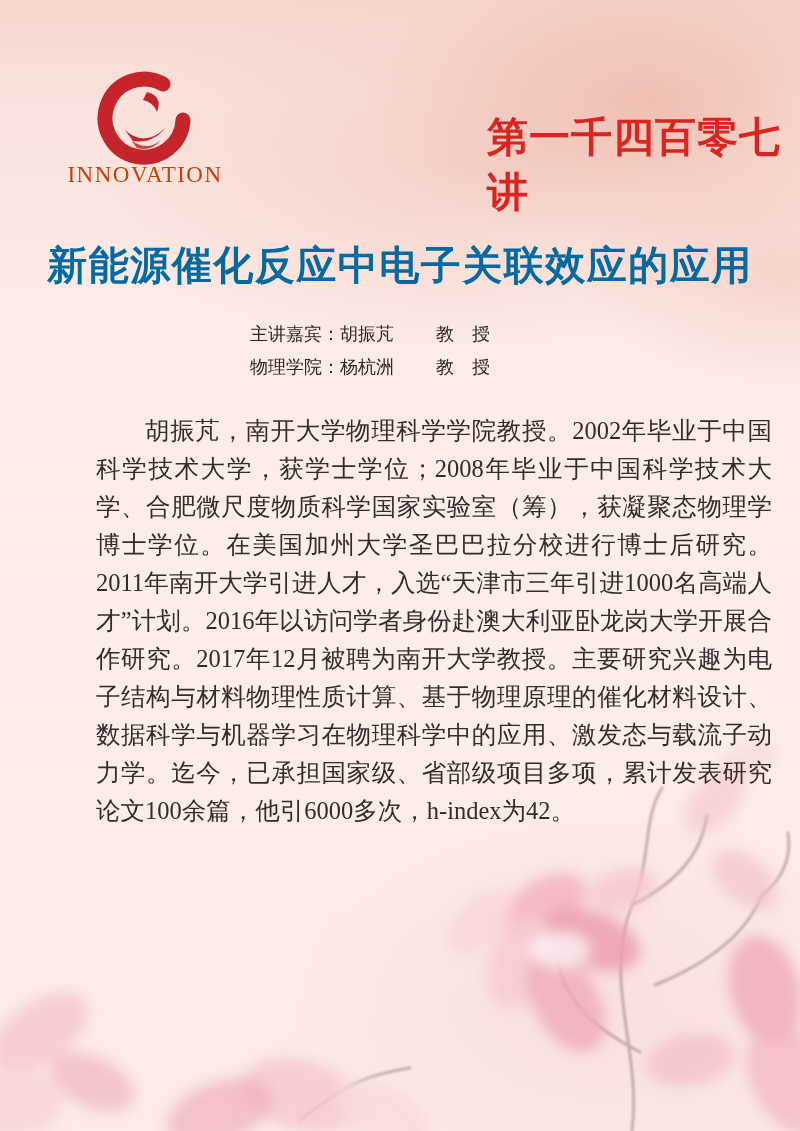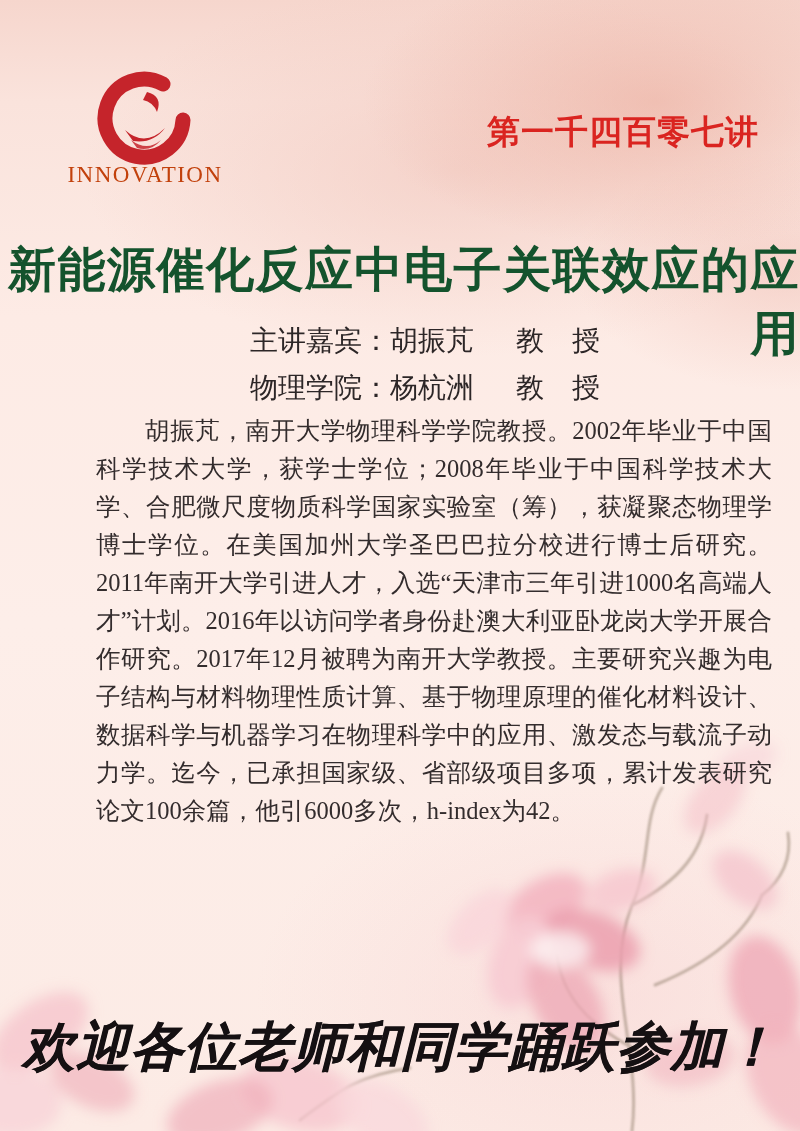--- a/index.html
+++ b/index.html
@@ -31,29 +31,29 @@
   }
   .forum-title{
     position:absolute;left:224px;top:82px;
     font-family:"Liberation Sans","DejaVu Sans",sans-serif;
     font-size:64px;font-weight:800;letter-spacing:3px;
     color:#d9201b;
   }
   .lecture-no{
     position:absolute;left:487px;top:110px;
     font-family:Liberation Serif, serif;
-    font-size:33px;font-weight:700;letter-spacing:1px;
+    font-size:41px;font-weight:700;letter-spacing:1px;
     color:#da2420;
   }
   .main-title{
     position:absolute;left:0;top:238px;width:100%;
-    text-align:right;font-size:48px;font-weight:600;
-    letter-spacing:1.5px;color:#14532d;
+    text-align:center;font-size:40px;font-weight:600;
+    letter-spacing:1.5px;color:#0369a1;
   }
-  .speakers{position:absolute;left:250px;top:322px;font-size:28px;color:#2c2627;}
+  .speakers{position:absolute;left:250px;top:322px;font-size:18px;color:#2c2627;}
   .speaker-row{margin-bottom:9px;white-space:nowrap;}
   .speaker-row .gap{display:inline-block;width:42px;}
   .bio{
     position:absolute;left:63px;top:412px;width:676px;
     font-size:24.5px;line-height:38px;
     text-align:justify;text-indent:2em;color:#332c2d;margin-left:33px;
   }
   .details{position:absolute;left:170px;top:846px;font-size:26px;font-weight:700;color:#241f20;}
   .detail-row{line-height:43px;white-space:nowrap;}
   .detail-label{letter-spacing:1px;}
@@ -131,16 +131,15 @@
         <span>主讲嘉宾：</span><span>胡振芃</span><span class="gap"></span><span>教　授</span>
       </div>
       <div class="speaker-row">
         <span>物理学院：</span><span>杨杭洲</span><span class="gap"></span><span>教　授</span>
       </div>
     </div>
 
     <div class="bio">胡振芃，南开大学物理科学学院教授。2002年毕业于中国科学技术大学，获学士学位；2008年毕业于中国科学技术大学、合肥微尺度物质科学国家实验室（筹），获凝聚态物理学博士学位。在美国加州大学圣巴巴拉分校进行博士后研究。2011年南开大学引进人才，入选“天津市三年引进1000名高端人才”计划。2016年以访问学者身份赴澳大利亚卧龙岗大学开展合作研究。2017年12月被聘为南开大学教授。主要研究兴趣为电子结构与材料物理性质计算、基于物理原理的催化材料设计、数据科学与机器学习在物理科学中的应用、激发态与载流子动力学。迄今，已承担国家级、省部级项目多项，累计发表研究论文100余篇，他引6000多次，h-index为42。</div>
 
 
-    <div class="calligraphy">欢迎各位老师和同学踊跃参加！</div>
 
   </div>
 </div>
 
 </body></html>

